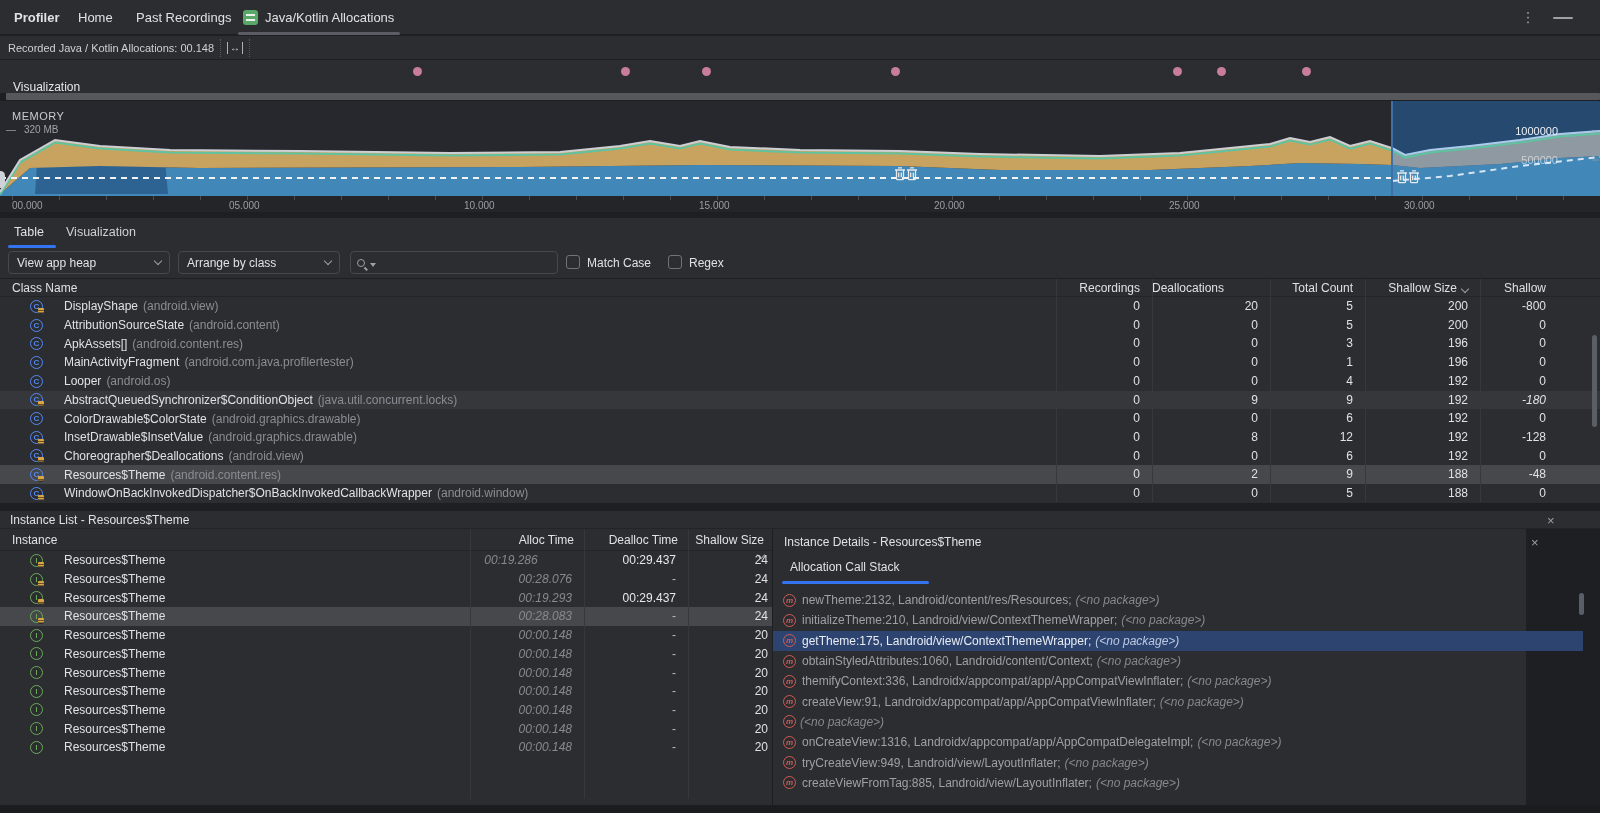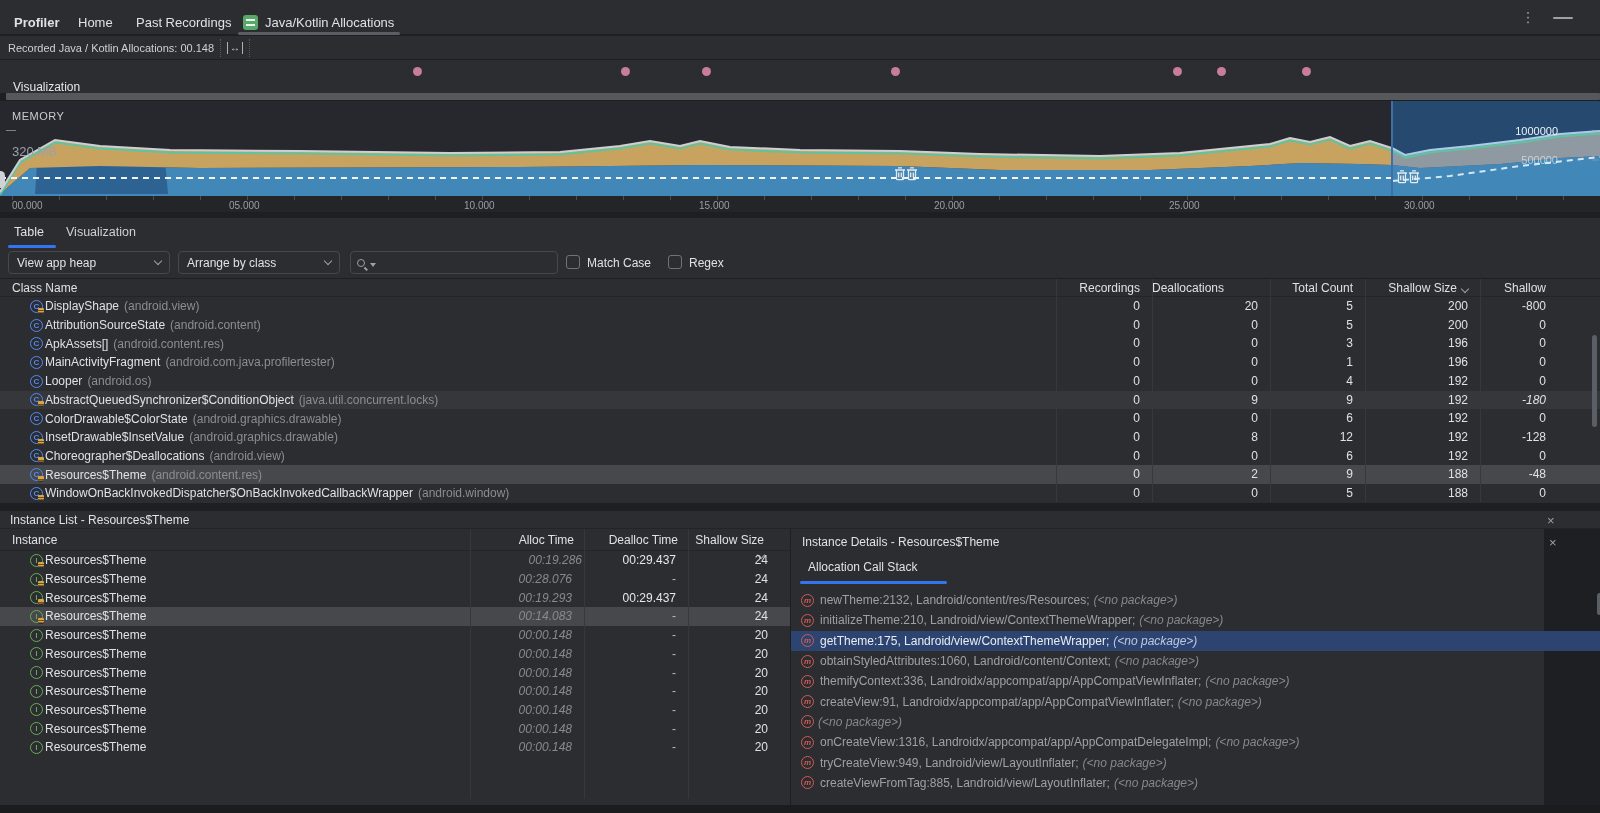--- a/index.html
+++ b/index.html
@@ -7,21 +7,21 @@
   body {
     font-family: "Liberation Sans", sans-serif;
     background: #1e1f22;
     color: #dfe1e5;
     position: relative;
   }
   .abs { position: absolute; }
 
   
   .tabbar { left:0; top:0; width:1600px; height:35px; background:#2b2d30; border-bottom:1px solid #1e1f22; }
-  .tabbar .tab { position:absolute; top:0; height:45px; display:flex; align-items:center; font-size:13px; color:#dfe1e5; gap:7px;justify-content:flex-end; }
+  .tabbar .tab { position:absolute; top:0; height:34px; display:flex; align-items:center; font-size:13px; color:#dfe1e5; gap:7px;justify-content:flex-end; }
   .tab-underline { position:absolute; left:238px; top:32px; width:162px; height:3px; background:#5a5d63; border-radius:2px; }
   .alloc-icon { width:15px; height:15px; background:#59a869; border-radius:3px; position:relative; }
   .alloc-icon::before, .alloc-icon::after { content:""; position:absolute; left:3px; right:3px; height:2px; background:#eaf3ec; }
   .alloc-icon::before { top:4px; } .alloc-icon::after { top:9px; }
   .kebab { position:absolute; top:9px; font-size:14px; color:#9da0a6; letter-spacing:0; }
   .hidebar { position:absolute; top:17px; width:20px; height:2px; background:#9da0a6; border-radius:1px; }
 
   
   .recorded { left:0; top:36px; width:1600px; height:24px; background:#2b2d30; border-bottom:1px solid #1e1f22; display:flex; align-items:center; }
   .recorded .lbl { font-size:11px; color:#ced0d6; padding-left:8px; }
@@ -30,21 +30,21 @@
 
   
   .track { left:0; top:60px; width:1600px; height:33px; background:#2b2d30; }
   .dot { position:absolute; width:9px; height:9px; border-radius:50%; top:67px; }
   .activity-label { left:13px; top:80px; font-size:12px; color:#e4e6ea; }
   .activity-bar { left:6px; top:93px; width:1594px; height:7px; background:#56585c; border-radius:1px; }
 
   
   .chart-wrap { left:0; top:101px; width:1600px; height:95px; background:#26282e; }
   .mem-title { left:12px; top:110px; font-size:11px; color:#c9ccd2; letter-spacing:.5px; }
-  .mem-ylab { left:12px; top:124px; font-size:13px; color:#9da1a8;margin-top:20px; }
+  .mem-ylab { left:24px; top:124px; font-size:10px; color:#9da1a8; }
   .mem-ytick { left:6px; top:130px; width:10px; height:1px; background:#7d8087; }
   .axis { left:0; top:196px; width:1600px; height:16px; background:#232529; }
   .axis .tick { position:absolute; top:0; width:1px; height:4px; background:#4a4d52; }
   .axis .alab { position:absolute; top:4px; font-size:10px; color:#9b9ea5; }
   .gap1 { left:0; top:212px; width:1600px; height:6px; background:#1e1f22; }
   .sel-lab-top { position:absolute; font-size:11px; color:#eef3f9; text-align:right; }
   .sel-lab-bot { position:absolute; font-size:11px; color:rgba(255,255,255,.55); text-align:right; }
 
   
   .viewtabs { left:0; top:218px; width:1600px; height:30px; background:#2b2d30; }
@@ -67,39 +67,39 @@
   .cls-rows { left:0; top:297px; width:1600px; height:206px; background:#2b2d30; }
   .crow { position:absolute; left:0; width:1600px; height:18.7px; font-size:12px; display:flex; align-items:center; }
   .crow.hover { background:#35373b; }
   .crow.selected { background:#46484c; }
   .ring { width:13px; height:13px; border-radius:50%; display:inline-flex; align-items:center; justify-content:center; font-size:8px; font-weight:bold; position:relative; flex:none; }
   .ring.cls { border:1.5px solid #548af7; color:#548af7; }
   .ring.inst { border:1.5px solid #6aab58; color:#6aab58; font-size:7px; }
   .ring.mth { border:1.5px solid #cf5b56; color:#cf5b56; font-style:italic; font-size:8px; }
   .badge { position:absolute; right:-2px; bottom:-2px; width:6px; height:6px; background:#d9a545; border-radius:1px; box-shadow:0 -1.5px 0 0 #2b2d30 inset; }
   .badge::after { content:""; position:absolute; left:0; right:0; top:2.5px; height:1px; background:#6b5320; }
-  .cname { color:#dfe1e5; margin-left:2px; white-space:nowrap; }
+  .cname { color:#dfe1e5; margin-left:21px; white-space:nowrap; }
   .cpkg { color:#8a8d93; margin-left:5px; white-space:nowrap; }
   .ncell { position:absolute; top:2px; text-align:right; color:#dfe1e5; }
   .scrollbar-v { position:absolute; width:5px; border-radius:3px; background:#5a5e66; }
 
   
   .il-titlebar { left:0; top:510px; width:1600px; height:19px; background:#2b2d30; border-top:1px solid #1e1f22; border-bottom:1px solid #232428; }
   .il-title { position:absolute; left:10px; top:2px; font-size:12px; color:#dfe1e5; }
   .close-x { position:absolute; font-size:13px; color:#9da0a6; line-height:13px; }
   .il-left { left:0; top:529px; width:790px; height:276px; background:#2b2d30; }
   .il-header { position:absolute; left:0; top:0; width:790px; height:22px; border-bottom:1px solid #232428; font-size:12px; }
   .irow { position:absolute; left:0; width:790px; height:18.7px; font-size:12px; display:flex; align-items:center; }
   .irow.selected { background:#46484c; }
   .itime { position:absolute; font-style:italic; color:#87898f; text-align:right; }
   .idealloc { position:absolute; color:#e6e8ec; text-align:right; }
   .isize { position:absolute; color:#dfe1e5; text-align:right; }
 
   
-  .details { left:790px; top:529px; width:754px; height:276px; background:#2b2d30; border-left:1px solid #1e1f22; }
+  .details { left:772px; top:529px; width:754px; height:276px; background:#2b2d30; border-left:1px solid #1e1f22; }
   .det-title { position:absolute; left:11px; top:6px; font-size:12px; color:#dfe1e5; }
   .det-tab { position:absolute; left:17px; top:31px; font-size:12px; color:#dfe1e5; }
   .det-underline { position:absolute; left:9px; top:52px; width:147px; height:3px; background:#3574f0; border-radius:2px; }
   .frame { position:absolute; left:0; width:810px; height:20.3px; display:flex; align-items:center; font-size:12px; color:#9da0a6; }
   .frame .ftext { margin-left:6px; white-space:nowrap; }
   .frame .fpkg { font-style:italic; color:#85888e; margin-left:4px; white-space:nowrap; }
   .frame.selected { background:#2d4470; color:#e8ecf4; }
   .frame.selected .fpkg { color:#bcc9e4; }
 
   .bottom-edge { left:0; top:805px; width:1600px; height:8px; background:#1b1c1e; }
@@ -404,21 +404,21 @@
     <div class="il-header">
       <div class="hcell" style="left: 12px; top: 4px;">Instance</div>
       <div class="hcell" style="left: 470px; top: 4px; width: 104px; text-align: right;">Alloc Time</div>
       <div class="hcell" style="left: 584px; top: 4px; width: 94px; text-align: right;">Dealloc Time</div>
       <div class="hcell" style="left: 688px; top: 4px; width: 76px; text-align: right;">Shallow Size<span class="chev" style="margin-left: 5px;"></span></div>
     </div>
     <div class="irow" style="top: 22px;">
       <span style="width: 30px; flex: 0 0 auto;"></span>
       <span class="ring inst">I<span class="badge"></span></span>
       <span class="cname">Resources$Theme</span>
-      <div class="itime" style="left: 480px; width: 102px;">00:19.286</div>
+      <div class="itime" style="left: 460px; width: 102px; text-align: center;">00:19.286</div>
       <div class="idealloc" style="left: 584px; width: 92px;">00:29.437</div>
       <div class="isize" style="left: 688px; width: 80px;">24</div>
     </div>
     <div class="irow" style="top: 40.7px;">
       <span style="width: 30px; flex: 0 0 auto;"></span>
       <span class="ring inst">I<span class="badge"></span></span>
       <span class="cname">Resources$Theme</span>
       <div class="itime" style="left: 470px; width: 102px;">00:28.076</div>
       <div class="idealloc" style="left: 584px; width: 92px; color: rgb(185, 188, 193);">-</div>
       <div class="isize" style="left: 688px; width: 80px;">24</div>
@@ -428,21 +428,21 @@
       <span class="ring inst">I<span class="badge"></span></span>
       <span class="cname">Resources$Theme</span>
       <div class="itime" style="left: 470px; width: 102px;">00:19.293</div>
       <div class="idealloc" style="left: 584px; width: 92px;">00:29.437</div>
       <div class="isize" style="left: 688px; width: 80px;">24</div>
     </div>
     <div class="irow selected" style="top: 78.1px;">
       <span style="width: 30px; flex: 0 0 auto;"></span>
       <span class="ring inst">I<span class="badge"></span></span>
       <span class="cname">Resources$Theme</span>
-      <div class="itime" style="left: 470px; width: 102px;">00:14.083</div>
+      <div class="itime" style="left: 470px; width: 102px;">00:28.083</div>
       <div class="idealloc" style="left: 584px; width: 92px; color: rgb(185, 188, 193);">-</div>
       <div class="isize" style="left: 688px; width: 80px;">24</div>
     </div>
     <div class="irow" style="top: 96.8px;">
       <span style="width: 30px; flex: 0 0 auto;"></span>
       <span class="ring inst">I</span>
       <span class="cname">Resources$Theme</span>
       <div class="itime" style="left: 470px; width: 102px;">00:00.148</div>
       <div class="idealloc" style="left: 584px; width: 92px; color: rgb(185, 188, 193);">-</div>
       <div class="isize" style="left: 688px; width: 80px;">20</div>

